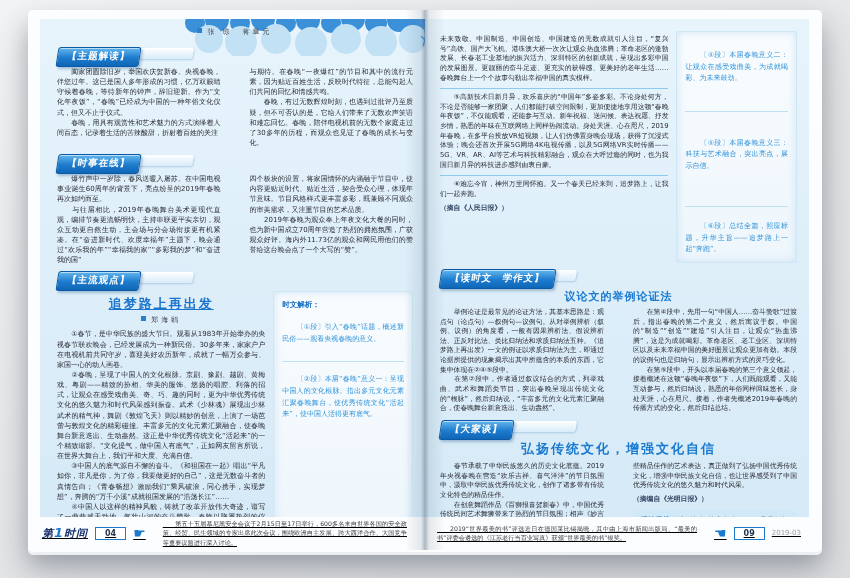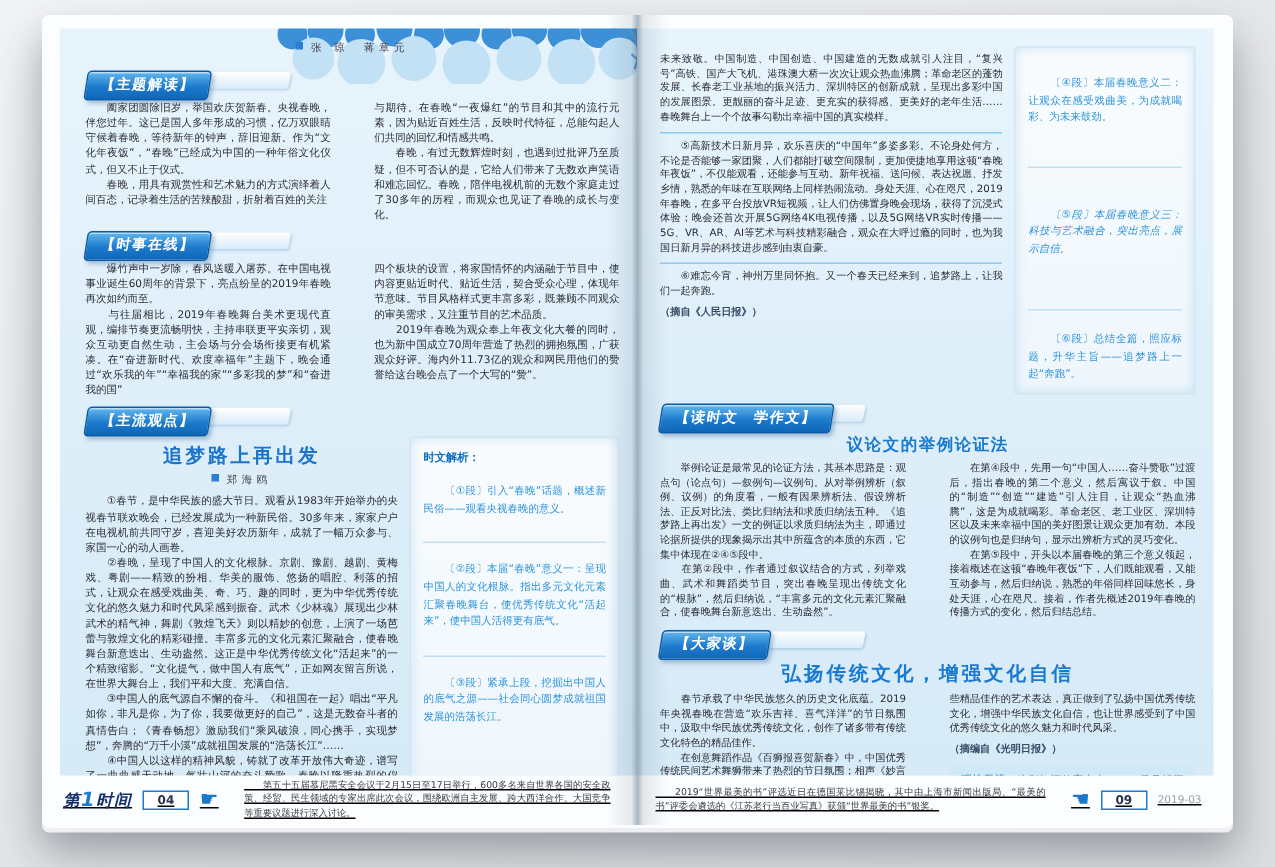--- a/index.html
+++ b/index.html
@@ -52,30 +52,30 @@
   .op { display: flex; gap: 8px; margin-top: 2px; }
   .op-main { width: 58.5%; }
   .op-side, .cont-side {
     flex: 1; background: linear-gradient(180deg,#f9fcfe 0%, #eef6fc 100%);
     border: 1px solid #cfe6f5; border-radius: 2px; padding: 6px 8px;
     box-shadow: inset 0 0 8px rgba(150,200,235,.45);
   }
   .an-label { color: #0f6cc0; font-weight: bold; font-size: 7.5px; margin: 2px 0 12px; }
   .an-item { color: #2f93da; font-size: 7px; line-height: 1.65; text-align: justify; white-space: pre-wrap; }
   .op-side .an-item + .an-item { margin-top: 16px; padding-top: 12px; border-top: 1px solid #bfe0f4; }
-  .art-title { text-align: center; color: #1b74cc; font-weight: bold; font-size: 13px; letter-spacing: 2px; margin: 4px 0 2px; }
+  .art-title { text-align: center; color: #1b74cc; font-weight: bold; font-size: 13px; letter-spacing: 2px; margin: 4px 0 2px; text-decoration: underline; }
   .art-byline { margin-bottom: 4px; }
 
   .cont { display: flex; gap: 8px; }
   .cont-main { width: 64%; }
   .crow { padding: 4px 0 5px; }
   .crow + .crow { border-top: 1px solid #8ecbf0; }
   .cont-side { padding-top: 10px; }
   .cont-side .an-item:nth-child(1) { padding: 8px 0 26px; }
-  .cont-side .an-item:nth-child(2) { padding: 26px 0 34px; border-top: 1px solid #bfe0f4; font-style: italic; }
+  .cont-side .an-item:nth-child(2) { padding: 26px 0 34px; border-top: 1px solid #bfe0f4; }
   .cont-side .an-item:nth-child(3) { padding: 14px 0 0; border-top: 1px solid #bfe0f4; }
   .src { text-align: left; font-size: 6.8px; color: #374a66; font-weight: bold; margin-top: 3px; }
 
   .blue-title { text-align: center; color: #1a7ad0; font-weight: bold; font-size: 11px; letter-spacing: 1px; margin: 2px 0 4px; }
   .big-title  { font-size: 13px; letter-spacing: 2px; }
   .note { background: #cfe9f8; border-radius: 7px; padding: 6px 8px; margin-top: 6px; font-size: 6.8px; line-height: 1.45; color: #2b2b33; text-align: justify; }
   .note-label { color: #0f6cc0; font-weight: bold; }
 
   .pfooter { height: 32px; display: flex; align-items: center; gap: 7px; padding: 0 8px 0 2px; position: relative; z-index: 2; text-decoration: underline; }
   .brand { font-size: 11px; font-weight: bold; font-style: italic; color: #17306b; letter-spacing: 1px; white-space: nowrap; }
@@ -157,21 +157,20 @@
               </div>
               <div class="bt">　　①春节，是中华民族的盛大节日。观看从1983年开始举办的央视春节联欢晚会，已经发展成为一种新民俗。30多年来，家家户户在电视机前共同守岁，喜迎美好农历新年，成就了一幅万众参与、家国一心的动人画卷。
 　　②春晚，呈现了中国人的文化根脉。京剧、豫剧、越剧、黄梅戏、粤剧——精致的扮相、华美的服饰、悠扬的唱腔、利落的招式，让观众在感受戏曲美、奇、巧、趣的同时，更为中华优秀传统文化的悠久魅力和时代风采感到振奋。武术《少林魂》展现出少林武术的精气神，舞剧《敦煌飞天》则以精妙的创意，上演了一场芭蕾与敦煌文化的精彩碰撞。丰富多元的文化元素汇聚融合，使春晚舞台新意迭出、生动盎然。这正是中华优秀传统文化“活起来”的一个精致缩影。“文化提气，做中国人有底气”，正如网友留言所说，在世界大舞台上，我们平和大度、充满自信。
 　　③中国人的底气源自不懈的奋斗。《和祖国在一起》唱出“平凡如你，非凡是你，为了你，我要做更好的自己”，这是无数奋斗者的真情告白；《青春畅想》激励我们“乘风破浪，同心携手，实现梦想”，奔腾的“万千小溪”成就祖国发展的“浩荡长江”……
 　　④中国人以这样的精神风貌，铸就了改革开放伟大奇迹，谱写了一曲曲感天动地、气壮山河的奋斗赞歌。春晚以隆重热烈的仪式，为改革开放点赞、向</div>
             </div>
             <div class="op-side">
               <div class="an-label">时文解析：</div>
               <div class="an-item">　　〔①段〕引入“春晚”话题，概述新民俗——观看央视春晚的意义。</div>
               <div class="an-item">　　〔②段〕本届“春晚”意义一：呈现中国人的文化根脉。指出多元文化元素汇聚春晚舞台，使优秀传统文化“活起来”，使中国人活得更有底气。</div>
-              <div class="an-item">　　〔③段〕紧承上段，挖掘出中国人的底气之源——社会同心圆梦成就祖国发展的浩荡长江。</div>
             </div>
           </div>
         </div>
       </div>
       <div class="pfooter">
         <span class="brand"><span>第</span><span class="bnum">1</span><span>时间</span></span>
         <span class="pno">04</span>
         <span class="hand">☛</span>
         <div class="ticker">　　第五十五届慕尼黑安全会议于2月15日至17日举行，600多名来自世界各国的安全政策、经贸、民生领域的专家出席此次会议，围绕欧洲自主发展、跨大西洋合作、大国竞争等重要议题进行深入讨论。</div>
       </div>

